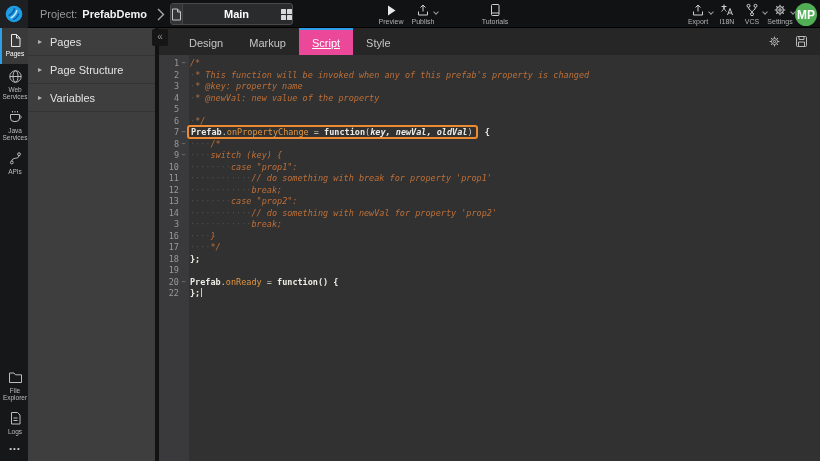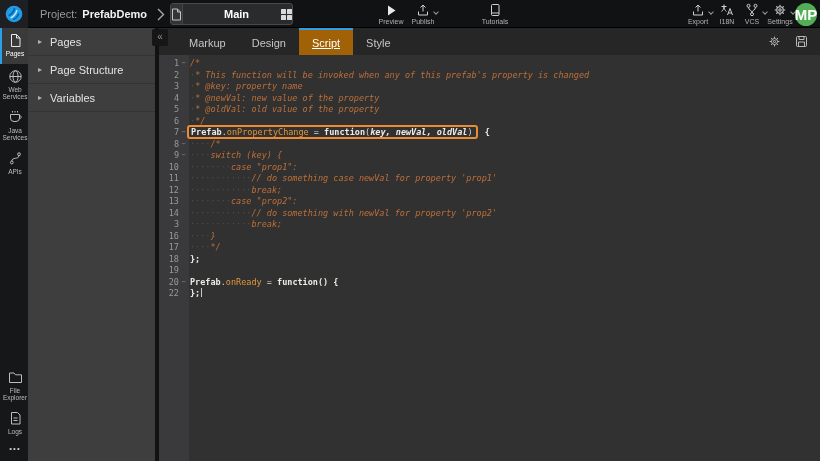--- a/index.html
+++ b/index.html
@@ -24,21 +24,21 @@
   .tb-icon { height:14px; display:flex; align-items:flex-end; position:relative; }
   .tb-label { font-size:7px; color:#b2b2b2; margin-top:1px; white-space:nowrap; }
   .caret { position:absolute; right:-8px; bottom:3px; width:4px; height:4px; border-right:1px solid #9a9a9a; border-bottom:1px solid #9a9a9a; transform:rotate(45deg); }
   .tb-preview { left:375px; width:32px; }
   .tb-publish { left:406px; width:34px; }
   .tb-tutorials { left:477px; width:36px; }
   .tb-export { left:682px; width:32px; }
   .tb-i18n { left:713px; width:28px; }
   .tb-vcs { left:739px; width:26px; }
   .tb-settings { left:763px; width:34px; }
-  .avatar { position:absolute; left:795px; top:3px; width:22px; height:23px; border-radius:50%; background:#52ae55; color:#fff; font-size:15px; font-weight:bold; display:flex; align-items:center; justify-content:center; cursor:pointer; }
+  .avatar { position:absolute; left:795px; top:3px; width:22px; height:23px; border-radius:50%; background:#52ae55; color:#fff; font-size:12px; font-weight:bold; display:flex; align-items:center; justify-content:center; cursor:pointer; }
 
   
   .rail { position:absolute; left:0; top:28px; bottom:0; width:28px; background:#161719; display:flex; flex-direction:column; z-index:4; }
   .rail-item { width:28px; min-height:36px; padding:5px 0 4px; display:flex; flex-direction:column; align-items:center; gap:2px; cursor:pointer; border-left:2px solid transparent; }
   .rail-item .rlabel { font-size:6.5px; line-height:1.15; color:#bdbdbd; text-align:center; }
   .rail-item.active { background:#3a3a3a; border-left:2px solid #2d9fe8; }
   .rail-item.active .rlabel { color:#fff; }
   .rail-spacer { flex:1; }
   .rail-more { min-height:18px; padding:2px 0 8px; }
   .rail-more .rlabel { font-size:8px; letter-spacing:1px; color:#c9c9c9; }
@@ -48,21 +48,21 @@
   .sec { height:28px; display:flex; align-items:center; padding-left:10px; border-bottom:1px solid #343434; cursor:pointer; }
   .sec .arr { color:#b5b5b5; font-size:8px; margin-right:8px; }
   .sec .slabel { color:#e3e3e3; font-size:11px; }
   .collapse-btn { position:absolute; left:152px; top:29px; width:16px; height:17px; background:#161616; color:#929292; font-size:10px; line-height:16px; text-align:center; z-index:6; cursor:pointer; border-radius:2px; }
   .splitter { position:absolute; left:155px; top:28px; bottom:0; width:4px; background:#121212; z-index:2; cursor:col-resize; }
 
   
   .editor-area { position:absolute; left:159px; top:28px; right:0; bottom:0; }
   .tabbar { position:absolute; top:0; left:0; right:0; height:27px; background:#262626; display:flex; align-items:stretch; padding-left:17px; }
   .tab { padding:0 13px; display:flex; align-items:center; font-size:11px; color:#c6c6c6; cursor:pointer; border-top:2px solid transparent; }
-  .tab.active { background:#a16207; color:#fff; border-top:2px solid #2d9fe8;text-decoration:underline; }
+  .tab.active { background:#ec4899; color:#fff; border-top:2px solid #2d9fe8;text-decoration:underline; }
   .tabbar-actions { position:absolute; right:12px; top:0; height:27px; display:flex; align-items:center; gap:13px; }
   .icon-btn { width:14px; height:14px; display:flex; align-items:center; justify-content:center; cursor:pointer; }
 
   .editor { position:absolute; top:27px; left:0; right:0; bottom:0; background:linear-gradient(90deg,#3a3a3c 0 30px,#313131 30px); overflow:hidden; font-family:"DejaVu Sans Mono", monospace; font-size:8.5px; }
   .code-lines { padding-top:3px; }
   .cl { height:11.5px; line-height:11.5px; white-space:pre; display:flex; }
   .ln { display:inline-block; width:20px; text-align:right; color:#989898; flex:0 0 auto; }
   .fold { display:inline-block; width:9px; text-align:center; color:#8a8a8a; font-size:7px; flex:0 0 auto; }
   .codeln { padding-left:2px; }
   .tk-cm { color:#bd6f38; font-style:italic; }
@@ -256,22 +256,22 @@
     <div class="sec">
       <span class="arr">▸</span>
       <span class="slabel">Variables</span>
     </div>
   </aside>
   <div class="collapse-btn">«</div>
   <div class="splitter"></div>
 
   <main class="editor-area">
     <div class="tabbar">
+      <div class="tab">Design</div>
       <div class="tab">Markup</div>
-      <div class="tab">Design</div>
       <div class="tab active">Script</div>
       <div class="tab">Style</div>
       <div class="tabbar-actions">
         <span class="icon-btn">
           <svg width="13" height="13" viewBox="0 0 13 13" stroke="#b8b8b8" fill="none">
             <circle cx="6.5" cy="6.5" r="3"></circle>
               <circle cx="6.5" cy="6.5" r="1.1"></circle>
             <path d="M9.8,6.5 H11.4 M8.83,8.83 L9.96,9.96 M6.5,9.8 V11.4 M4.17,8.83 L3.04,9.96 M3.2,6.5 H1.6 M4.17,4.17 L3.04,3.04 M6.5,3.2 V1.6 M8.83,4.17 L9.96,3.04"></path>
           </svg>
         </span>
@@ -283,27 +283,27 @@
           </svg>
         </span>
       </div>
     </div>
     <div class="editor">
       <div class="code-lines">
           <div class="cl"><span class="ln">1</span><span class="fold">−</span><span class="codeln"><span class="tk-cm">/*</span></span></div>
           <div class="cl"><span class="ln">2</span><span class="fold"></span><span class="codeln"><span class="tk-ws">·</span><span class="tk-cm">* This function will be invoked when any of this prefab's property is changed</span></span></div>
           <div class="cl"><span class="ln">3</span><span class="fold"></span><span class="codeln"><span class="tk-ws">·</span><span class="tk-cm">* @key: property name</span></span></div>
           <div class="cl"><span class="ln">4</span><span class="fold"></span><span class="codeln"><span class="tk-ws">·</span><span class="tk-cm">* @newVal: new value of the property</span></span></div>
-          <div class="cl"><span class="ln">5</span><span class="fold"></span><span class="codeln"><span class="tk-ws">·</span><span class="tk-cm">* @oldVal: old value of the property</span></span></div>
+          <div class="cl"><span class="ln">5</span><span class="fold"></span></div>
           <div class="cl"><span class="ln">6</span><span class="fold"></span><span class="codeln"><span class="tk-ws">·</span><span class="tk-cm">*/</span></span></div>
           <div class="cl"><span class="ln">7</span><span class="fold">−</span><span class="codeln"><span class="hlbox"><span class="tk-fn">Prefab</span><span class="tk-pl">.</span><span class="tk-prop">onPropertyChange</span><span class="tk-pl"> = </span><span class="tk-fn">function</span><span class="tk-pl">(</span><span class="tk-arg">key, newVal, oldVal</span><span class="tk-pl">)</span></span><span class="tk-fn"> {</span></span></div>
           <div class="cl"><span class="ln">8</span><span class="fold">−</span><span class="codeln"><span class="tk-ws">····</span><span class="tk-cm">/*</span></span></div>
           <div class="cl"><span class="ln">9</span><span class="fold">−</span><span class="codeln"><span class="tk-ws">····</span><span class="tk-cm">switch (key) {</span></span></div>
           <div class="cl"><span class="ln">10</span><span class="fold"></span><span class="codeln"><span class="tk-ws">········</span><span class="tk-cm">case "prop1":</span></span></div>
-          <div class="cl"><span class="ln">11</span><span class="fold"></span><span class="codeln"><span class="tk-ws">············</span><span class="tk-cm">// do something case newVal for property 'prop1'</span></span></div>
+          <div class="cl"><span class="ln">11</span><span class="fold"></span><span class="codeln"><span class="tk-ws">············</span><span class="tk-cm">// do something with break for property 'prop1'</span></span></div>
           <div class="cl"><span class="ln">12</span><span class="fold"></span><span class="codeln"><span class="tk-ws">············</span><span class="tk-cm">break;</span></span></div>
           <div class="cl"><span class="ln">13</span><span class="fold"></span><span class="codeln"><span class="tk-ws">········</span><span class="tk-cm">case "prop2":</span></span></div>
           <div class="cl"><span class="ln">14</span><span class="fold"></span><span class="codeln"><span class="tk-ws">············</span><span class="tk-cm">// do something with newVal for property 'prop2'</span></span></div>
           <div class="cl"><span class="ln">3</span><span class="fold"></span><span class="codeln"><span class="tk-ws">············</span><span class="tk-cm">break;</span></span></div>
           <div class="cl"><span class="ln">16</span><span class="fold"></span><span class="codeln"><span class="tk-ws">····</span><span class="tk-cm">}</span></span></div>
           <div class="cl"><span class="ln">17</span><span class="fold"></span><span class="codeln"><span class="tk-ws">····</span><span class="tk-cm">*/</span></span></div>
           <div class="cl"><span class="ln">18</span><span class="fold"></span><span class="codeln"><span class="tk-fn">};</span></span></div>
           <div class="cl"><span class="ln">19</span><span class="fold"></span><span class="codeln"></span></div>
           <div class="cl"><span class="ln">20</span><span class="fold">−</span><span class="codeln"><span class="tk-fn">Prefab</span><span class="tk-pl">.</span><span class="tk-prop">onReady</span><span class="tk-pl"> = </span><span class="tk-fn">function</span><span class="tk-fn">() {</span></span></div>
           <div class="cl"><span class="ln">22</span><span class="fold"></span><span class="codeln"><span class="tk-fn">};</span><span class="tk-cur"></span></span></div>

